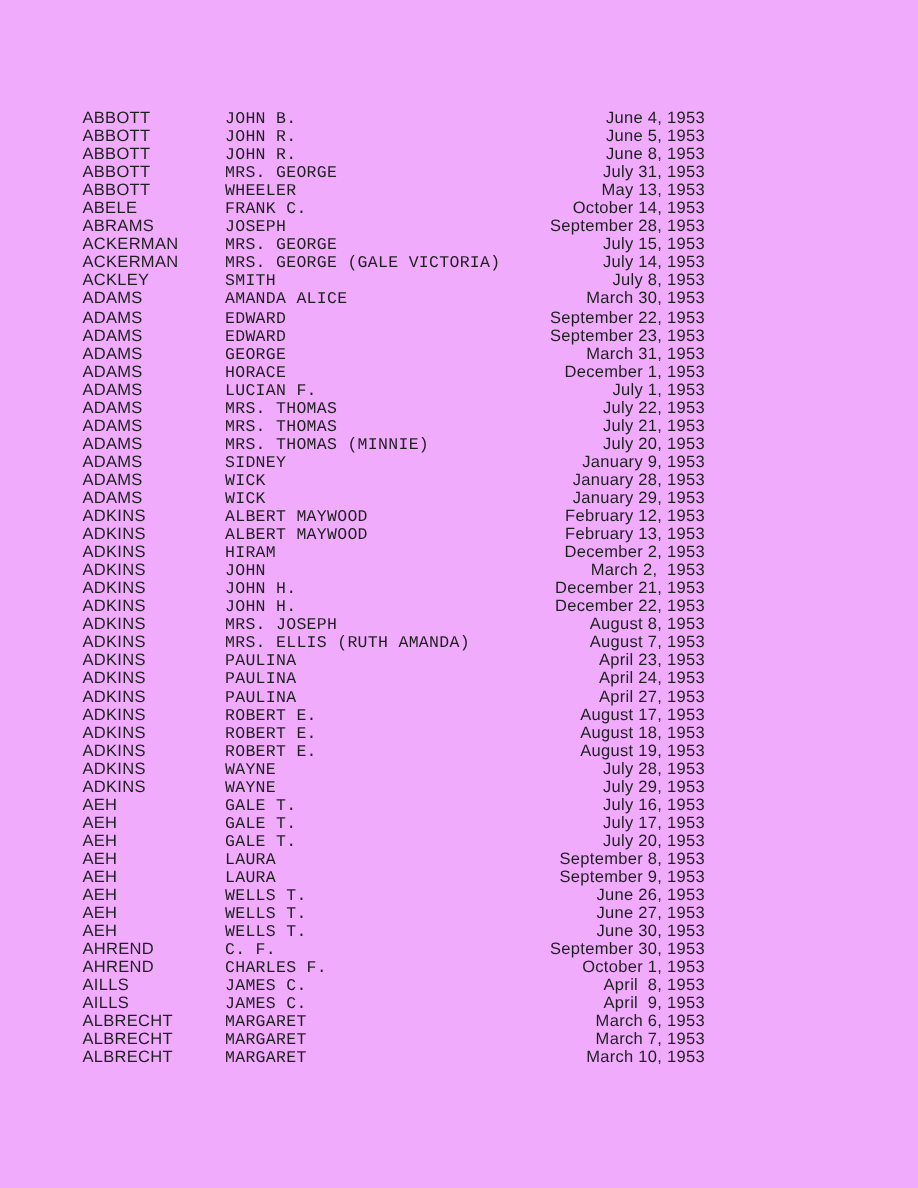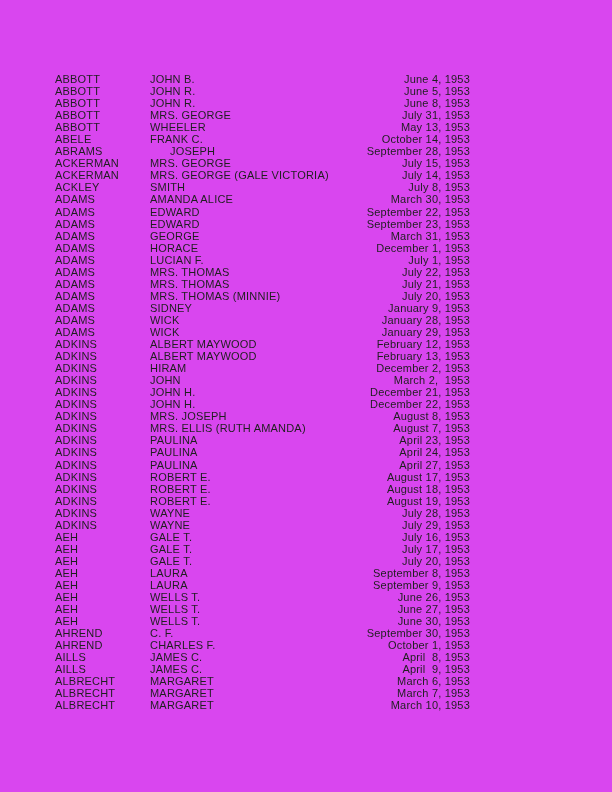--- a/index.html
+++ b/index.html
@@ -13,21 +13,21 @@
     position: relative;
     overflow: hidden;
     font-family: "Liberation Sans", "DejaVu Sans", sans-serif;
   }
   .page {
     position: absolute;
     left: 0;
     top: 0;
     width: 612px;
     height: 792px;
-    background: #d946ef;
+    background: #f0abfc;
   }
   .records {
     position: absolute;
     left: 55px;
     top: 73px;
     width: 415px;
   }
   .row {
     display: flex;
     align-items: baseline;
@@ -40,20 +40,21 @@
   .cell {
     white-space: pre;
     overflow: visible;
   }
   .surname {
     width: 95px;
     flex: 0 0 95px;
   }
   .given {
     flex: 1 1 auto;
+    font-family: Liberation Mono, monospace;
   }
   .date {
     flex: 0 0 auto;
     margin-left: auto;
     text-align: right;
   }
 </style>
 </head>
 <body style="background: rgb(255, 255, 255);">
 
@@ -88,21 +89,21 @@
     <span class="cell given">WHEELER</span>
     <span class="cell date">May 13, 1953</span>
   </div>
 
   <div class="row" style="color: rgb(31, 31, 31); justify-content: space-between;">
     <span class="cell surname">ABELE</span>
     <span class="cell given">FRANK C.</span>
     <span class="cell date">October 14, 1953</span>
   </div>
 
-  <div class="row" style="color: rgb(31, 31, 31); gap: 20px;">
+  <div class="row" style="color: rgb(31, 31, 31);">
     <span class="cell surname">ABRAMS</span>
     <span class="cell given">JOSEPH</span>
     <span class="cell date">September 28, 1953</span>
   </div>
 
   <div class="row" style="color: rgb(31, 31, 31);">
     <span class="cell surname">ACKERMAN</span>
     <span class="cell given">MRS. GEORGE</span>
     <span class="cell date">July 15, 1953</span>
   </div>

